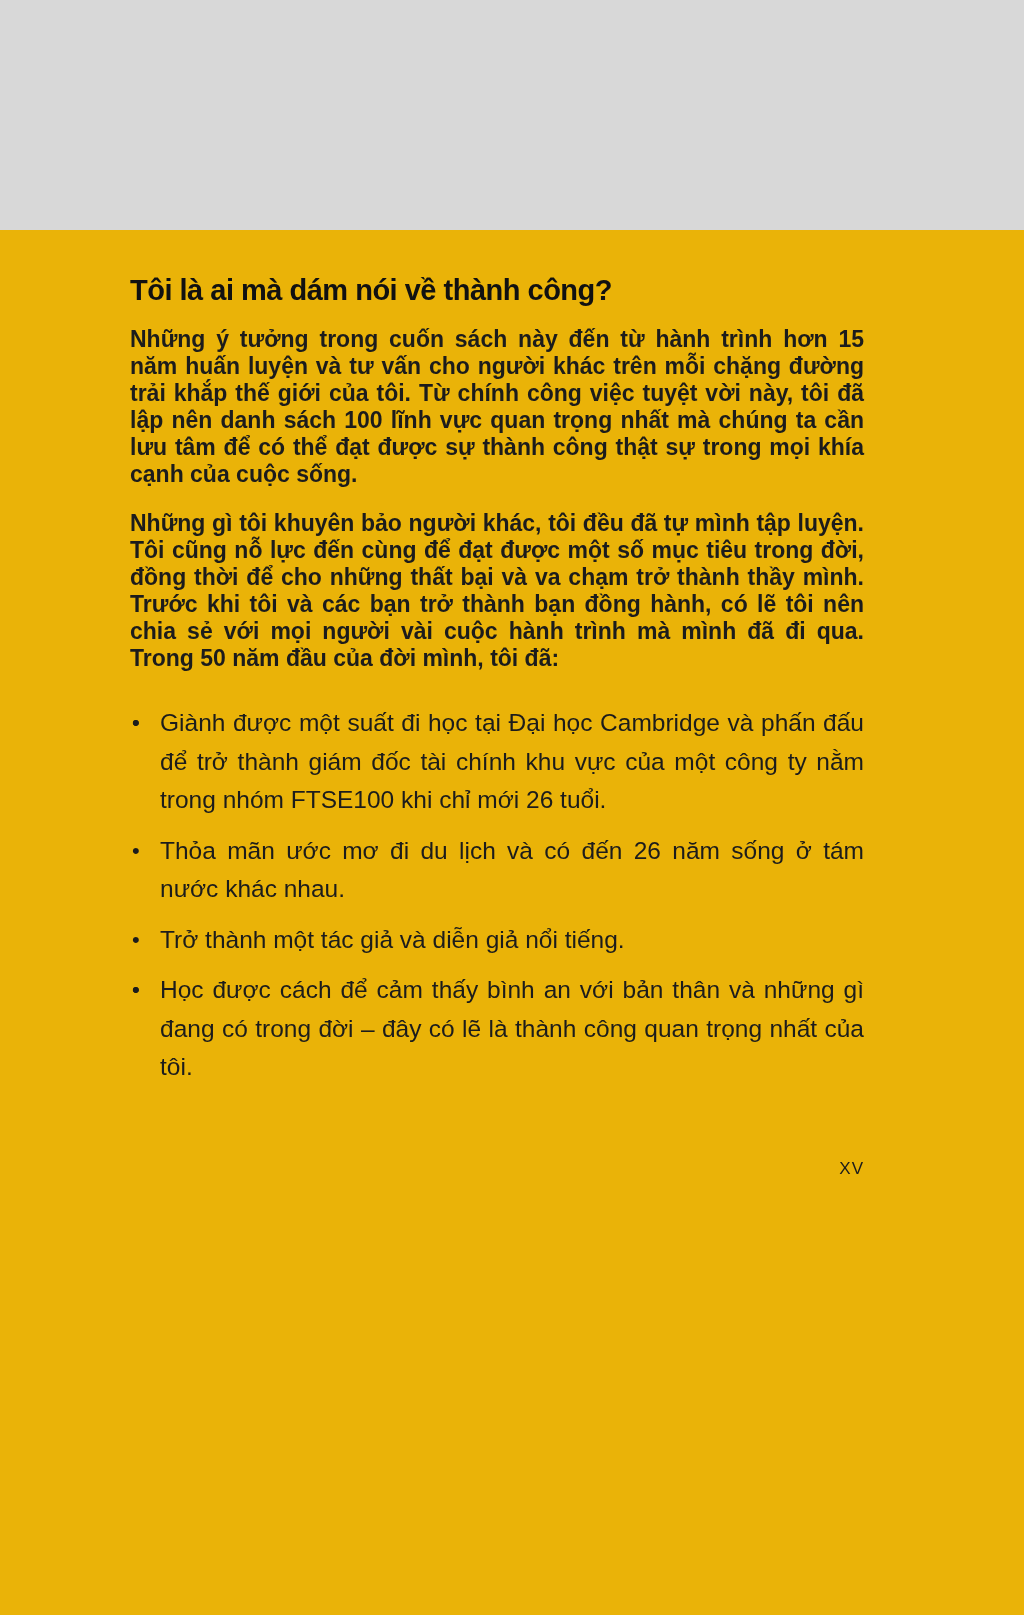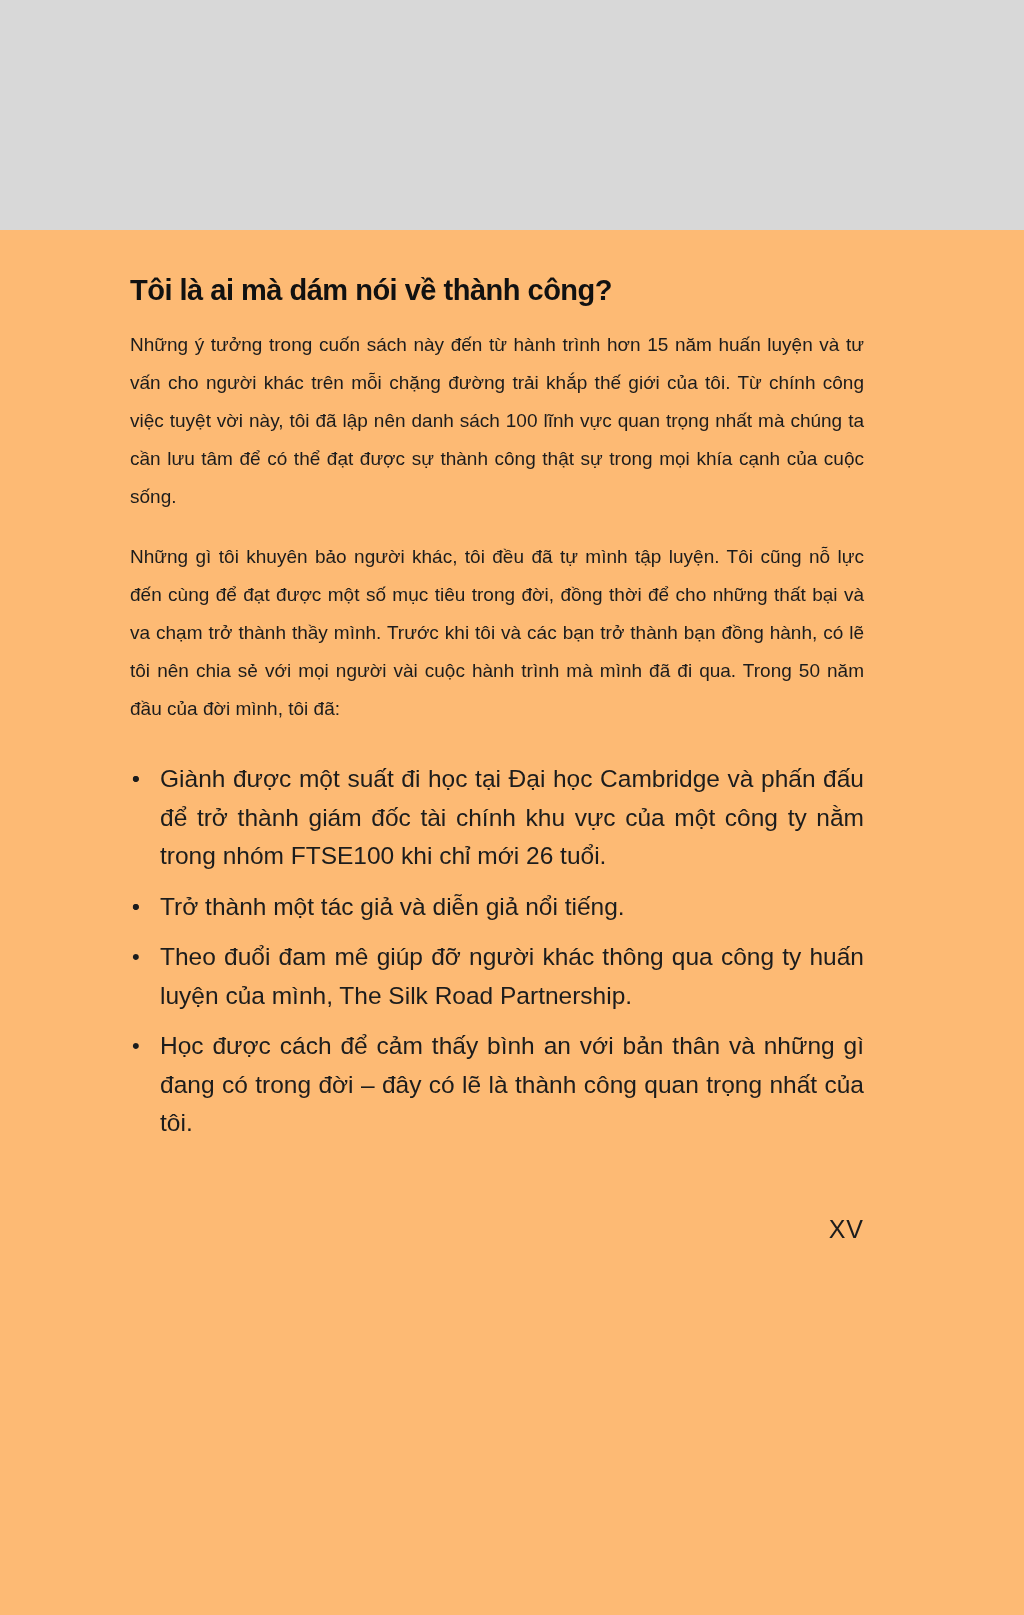--- a/index.html
+++ b/index.html
@@ -4,21 +4,21 @@
 <style>
   html, body {
     margin: 0;
     padding: 0;
     background: #ffffff;
   }
   .page {
     position: relative;
     width: 1024px;
     height: 1615px;
-    background: #fdba74;
+    background: #eab308;
     font-family: "Liberation Sans", "DejaVu Sans", sans-serif;
     color: #1c1c1c;
     overflow: hidden;
   }
   .top-band {
     position: absolute;
     top: 0;
     left: 0;
     width: 100%;
     height: 230px;
@@ -32,24 +32,25 @@
   }
   .section-title {
     font-size: 29px;
     font-weight: bold;
     letter-spacing: -0.5px;
     margin: 0 0 18px 0;
     line-height: 1.25;
     color: #111111;
   }
   .para {
-    font-size: 19px;
-    line-height: 38px;
+    font-size: 23px;
+    line-height: 27px;
     text-align: justify;
     margin: 0 0 22px 0;
+    font-weight: bold;
   }
   .para:last-of-type {
     margin-bottom: 6px;
   }
   .bullet-list {
     list-style: none;
     margin: 32px 0 0 0;
     padding: 0;
   }
   .bullet-item {
@@ -63,21 +64,21 @@
   .bullet-marker {
     position: absolute;
     left: 2px;
     top: 0;
     font-size: 22px;
     line-height: 38.5px;
   }
   .page-number {
     margin-top: 72px;
     text-align: right;
-    font-size: 25px;
+    font-size: 17px;
     letter-spacing: 1px;
     color: #1c1c1c;
   }
 </style>
 </head>
 <body>
 
 <div class="page">
 
   <div class="top-band"></div>
@@ -93,28 +94,28 @@
     <ul class="bullet-list">
       <li class="bullet-item">
         <span class="bullet-marker">•</span>
       </li>
       <li class="bullet-item">
         <span class="bullet-marker">•</span>
         <span>Giành được một suất đi học tại Đại học Cambridge và phấn đấu để trở thành giám đốc tài chính khu vực của một công ty nằm trong nhóm FTSE100 khi chỉ mới 26 tuổi.</span>
       </li>
       <li class="bullet-item">
         <span class="bullet-marker">•</span>
+        <span>Thỏa mãn ước mơ đi du lịch và có đến 26 năm sống ở tám nước khác nhau.</span>
       </li>
       <li class="bullet-item">
         <span class="bullet-marker">•</span>
         <span>Trở thành một tác giả và diễn giả nổi tiếng.</span>
       </li>
       <li class="bullet-item">
         <span class="bullet-marker">•</span>
-        <span>Theo đuổi đam mê giúp đỡ người khác thông qua công ty huấn luyện của mình, The Silk Road Partnership.</span>
       </li>
       <li class="bullet-item">
         <span class="bullet-marker">•</span>
         <span>Học được cách để cảm thấy bình an với bản thân và những gì đang có trong đời – đây có lẽ là thành công quan trọng nhất của tôi.</span>
       </li>
     </ul>
 
     <div class="page-number">XV</div>
 
   </div>

